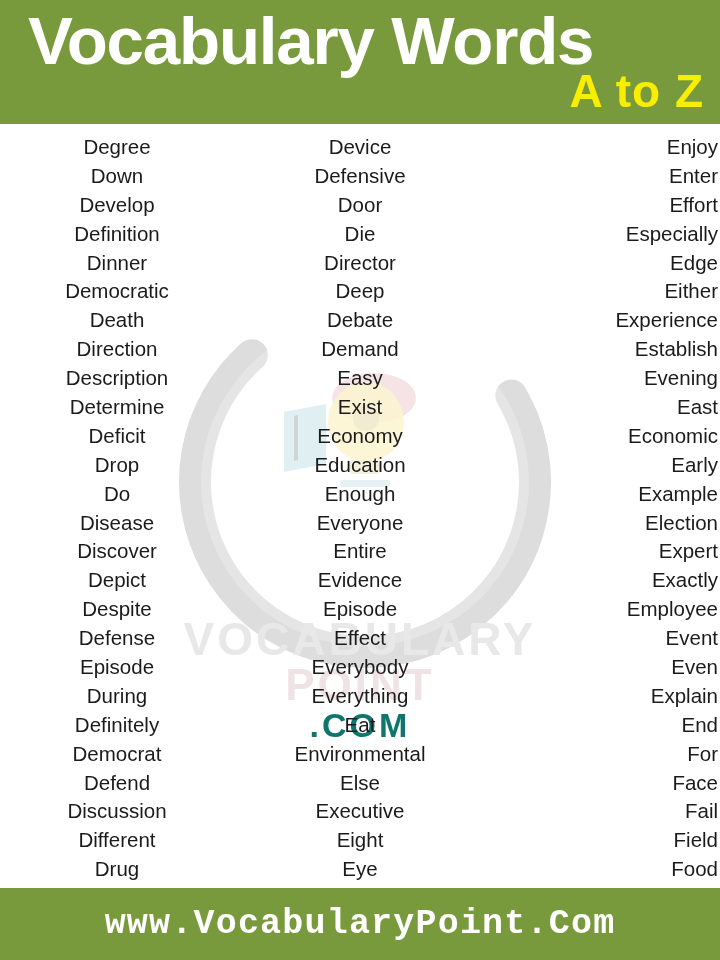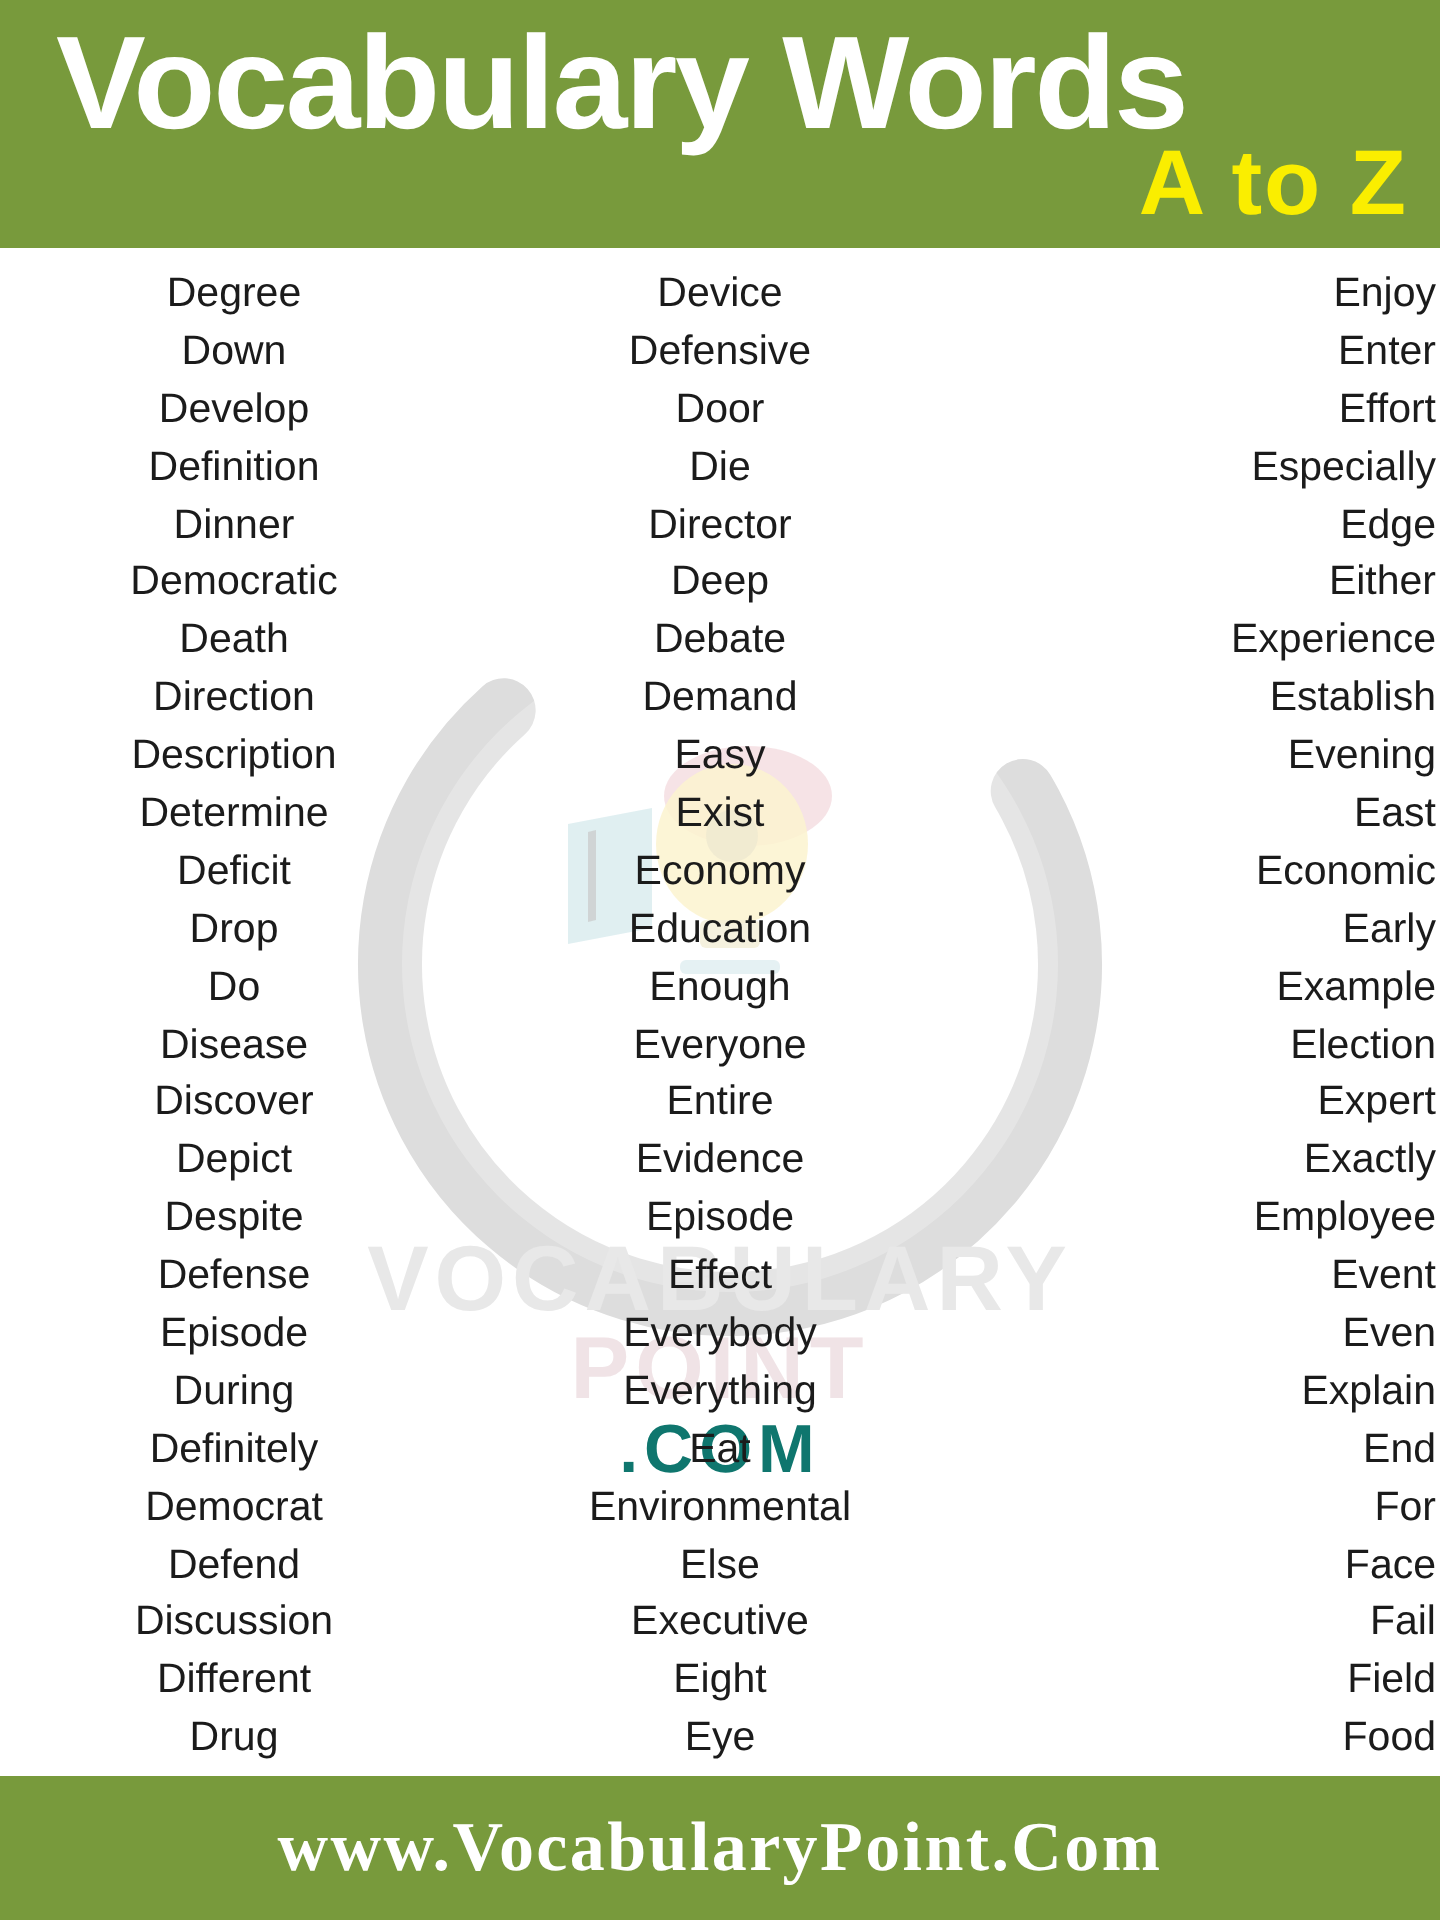--- a/index.html
+++ b/index.html
@@ -163,21 +163,21 @@
     bottom: 0;
     width: 720px;
     height: 72px;
     background: #789A3C;
     display: flex;
     align-items: center;
     justify-content: center;
     z-index: 4;
   }
   .footer-text {
-    font-family: Liberation Serif, serif;
+    font-family: Liberation Mono, monospace;
     font-size: 35px;
     font-weight: 700;
     color: #ffffff;
     letter-spacing: 1.2px;
     white-space: nowrap;
   }
 </style>
 </head>
 <body>
 

